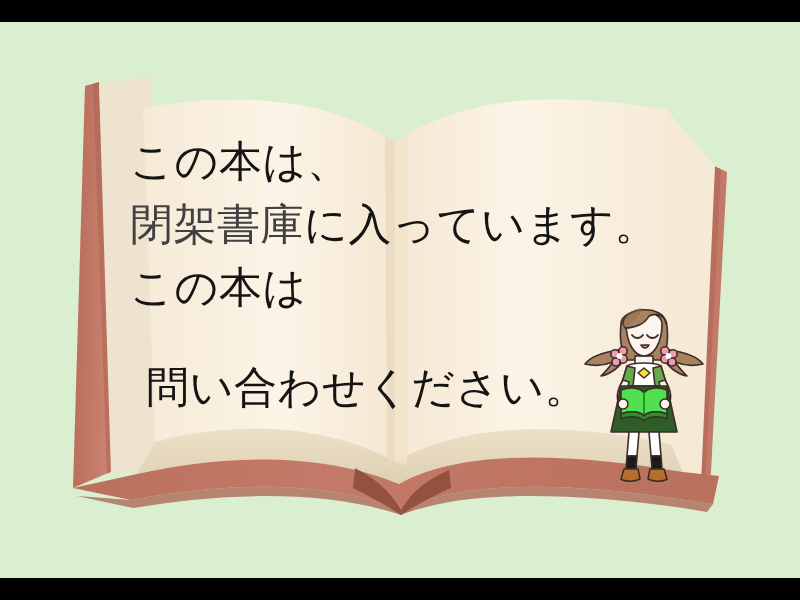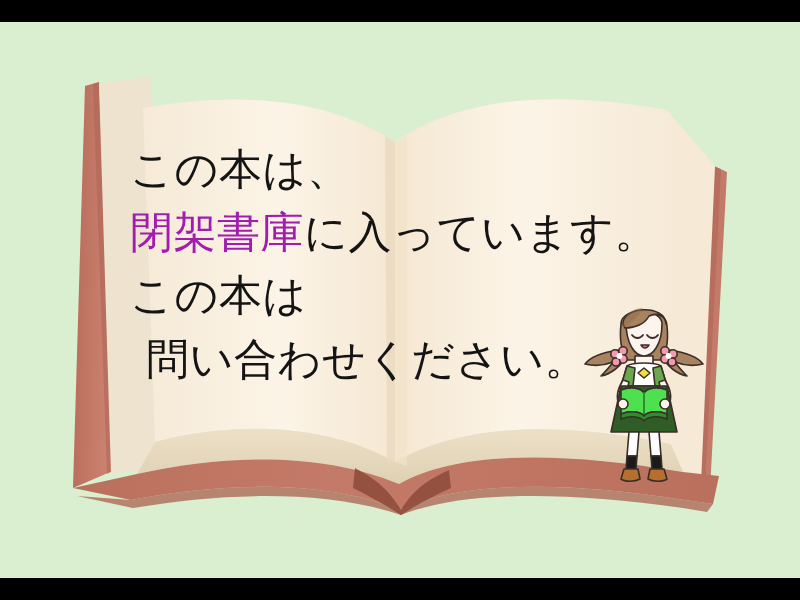--- a/index.html
+++ b/index.html
@@ -33,34 +33,34 @@
   #book {
     position:absolute;
     left:55px; top:48px;
     width:690px; height:445px;
   }
   #book svg { display:block; width:100%; height:100%; }
 
   
   #text-block {
     position:absolute;
-    left:130px; top:116px;
+    left:130px; top:108px;
     width:560px;
     z-index:5;
   }
   .line {
     font-family:"DejaVu Sans", "Liberation Sans", sans-serif;
     font-size:43px;
     line-height:1.47;
     color:#141414;
     letter-spacing:0.5px;
     white-space:nowrap;
   }
-  .line.indent   { padding-left:16px; }
-  .hl { color:#a21caf; }
+  .line.indent   { padding-left:16px;margin-top:36px; }
+  .hl { color:#404040; }
 
   
   #girl {
     position:absolute;
     left:583px; top:272px;
     width:122px; height:190px;
     z-index:6;
   }
   #girl svg { display:block; width:100%; height:100%; }
 </style>

